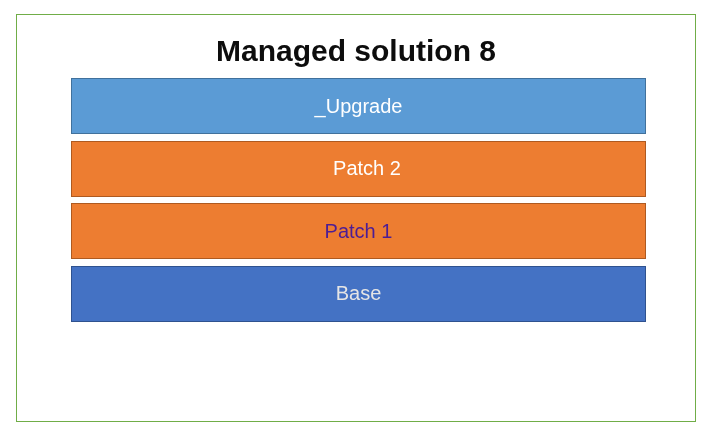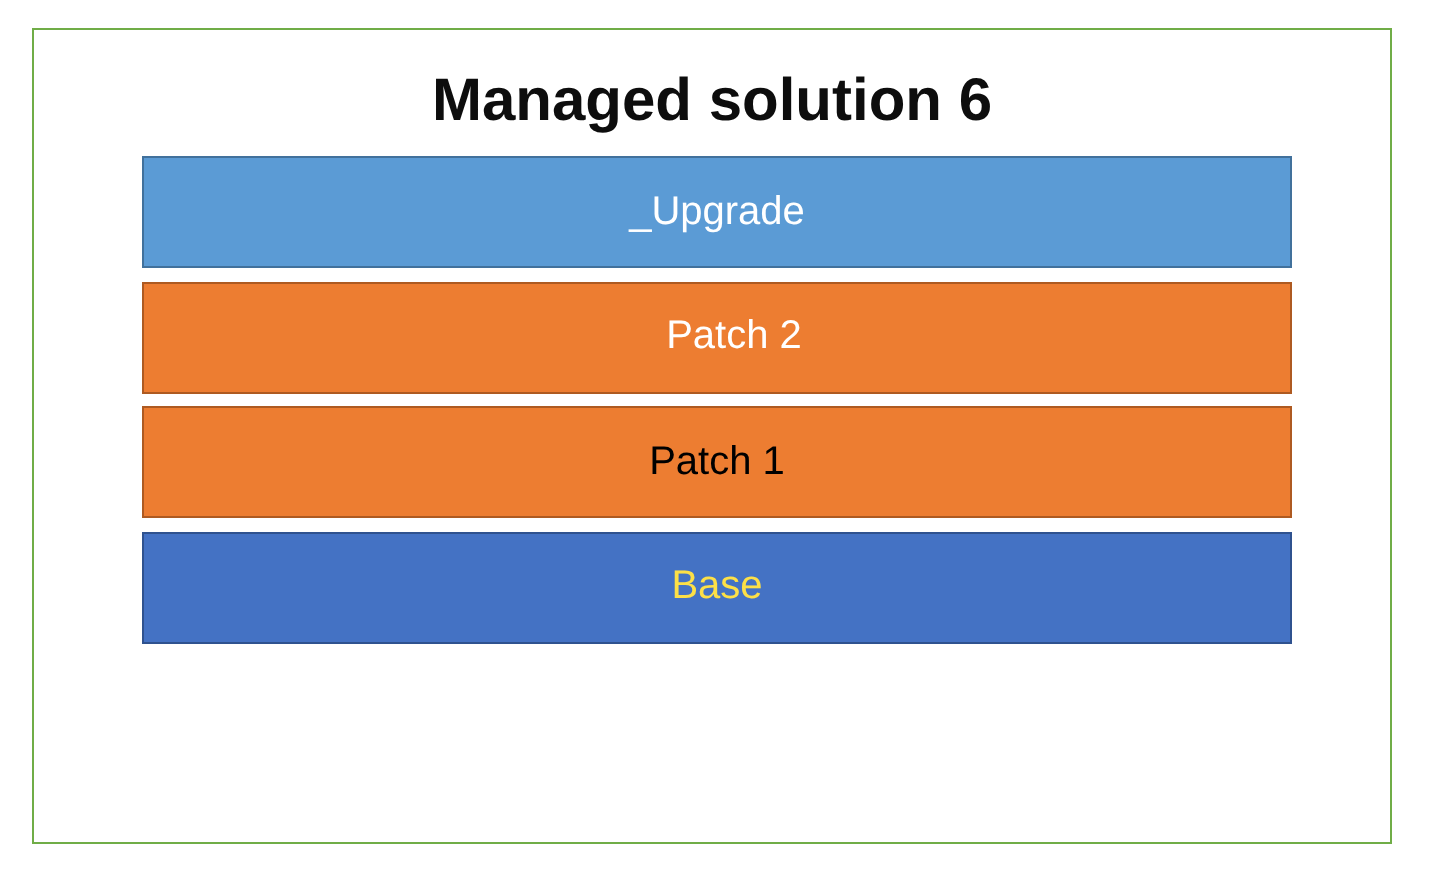--- a/index.html
+++ b/index.html
@@ -58,35 +58,35 @@
     color: #ffffff;
     white-space: pre;
   }
 </style>
 </head>
 <body>
 
 <div class="canvas">
   <div class="frame" style="border-color: rgb(112, 173, 71); background-color: rgb(255, 255, 255);">
 
-    <h1 class="title" style="color: rgb(13, 13, 13);">Managed solution 6</h1>
+    <h1 class="title" style="color: rgb(13, 13, 13);">Managed solution 8</h1>
 
     <div class="stack">
 
       <div class="bar" style="background-color: rgb(91, 155, 213); border-color: rgb(65, 113, 156);">
         <span class="bar-label" style="color: rgb(255, 255, 255);">_Upgrade</span>
       </div>
 
       <div class="bar" style="background-color: rgb(237, 125, 49); border-color: rgb(174, 90, 33); padding-left: 17px;">
         <span class="bar-label" style="color: rgb(255, 255, 255);">Patch 2</span>
       </div>
 
       <div class="bar" style="background-color: rgb(237, 125, 49); border-color: rgb(174, 90, 33);">
-        <span class="bar-label" style="color: #000000;">Patch 1</span>
+        <span class="bar-label" style="color: #4c1d95;">Patch 1</span>
       </div>
 
       <div class="bar" style="background-color: rgb(68, 114, 196); border-color: rgb(47, 82, 143);">
-        <span class="bar-label" style="color: #fde047;">Base</span>
+        <span class="bar-label" style="color: #e5e5e5;">Base</span>
       </div>
 
     </div>
   </div>
 </div>
 
 </body></html>

